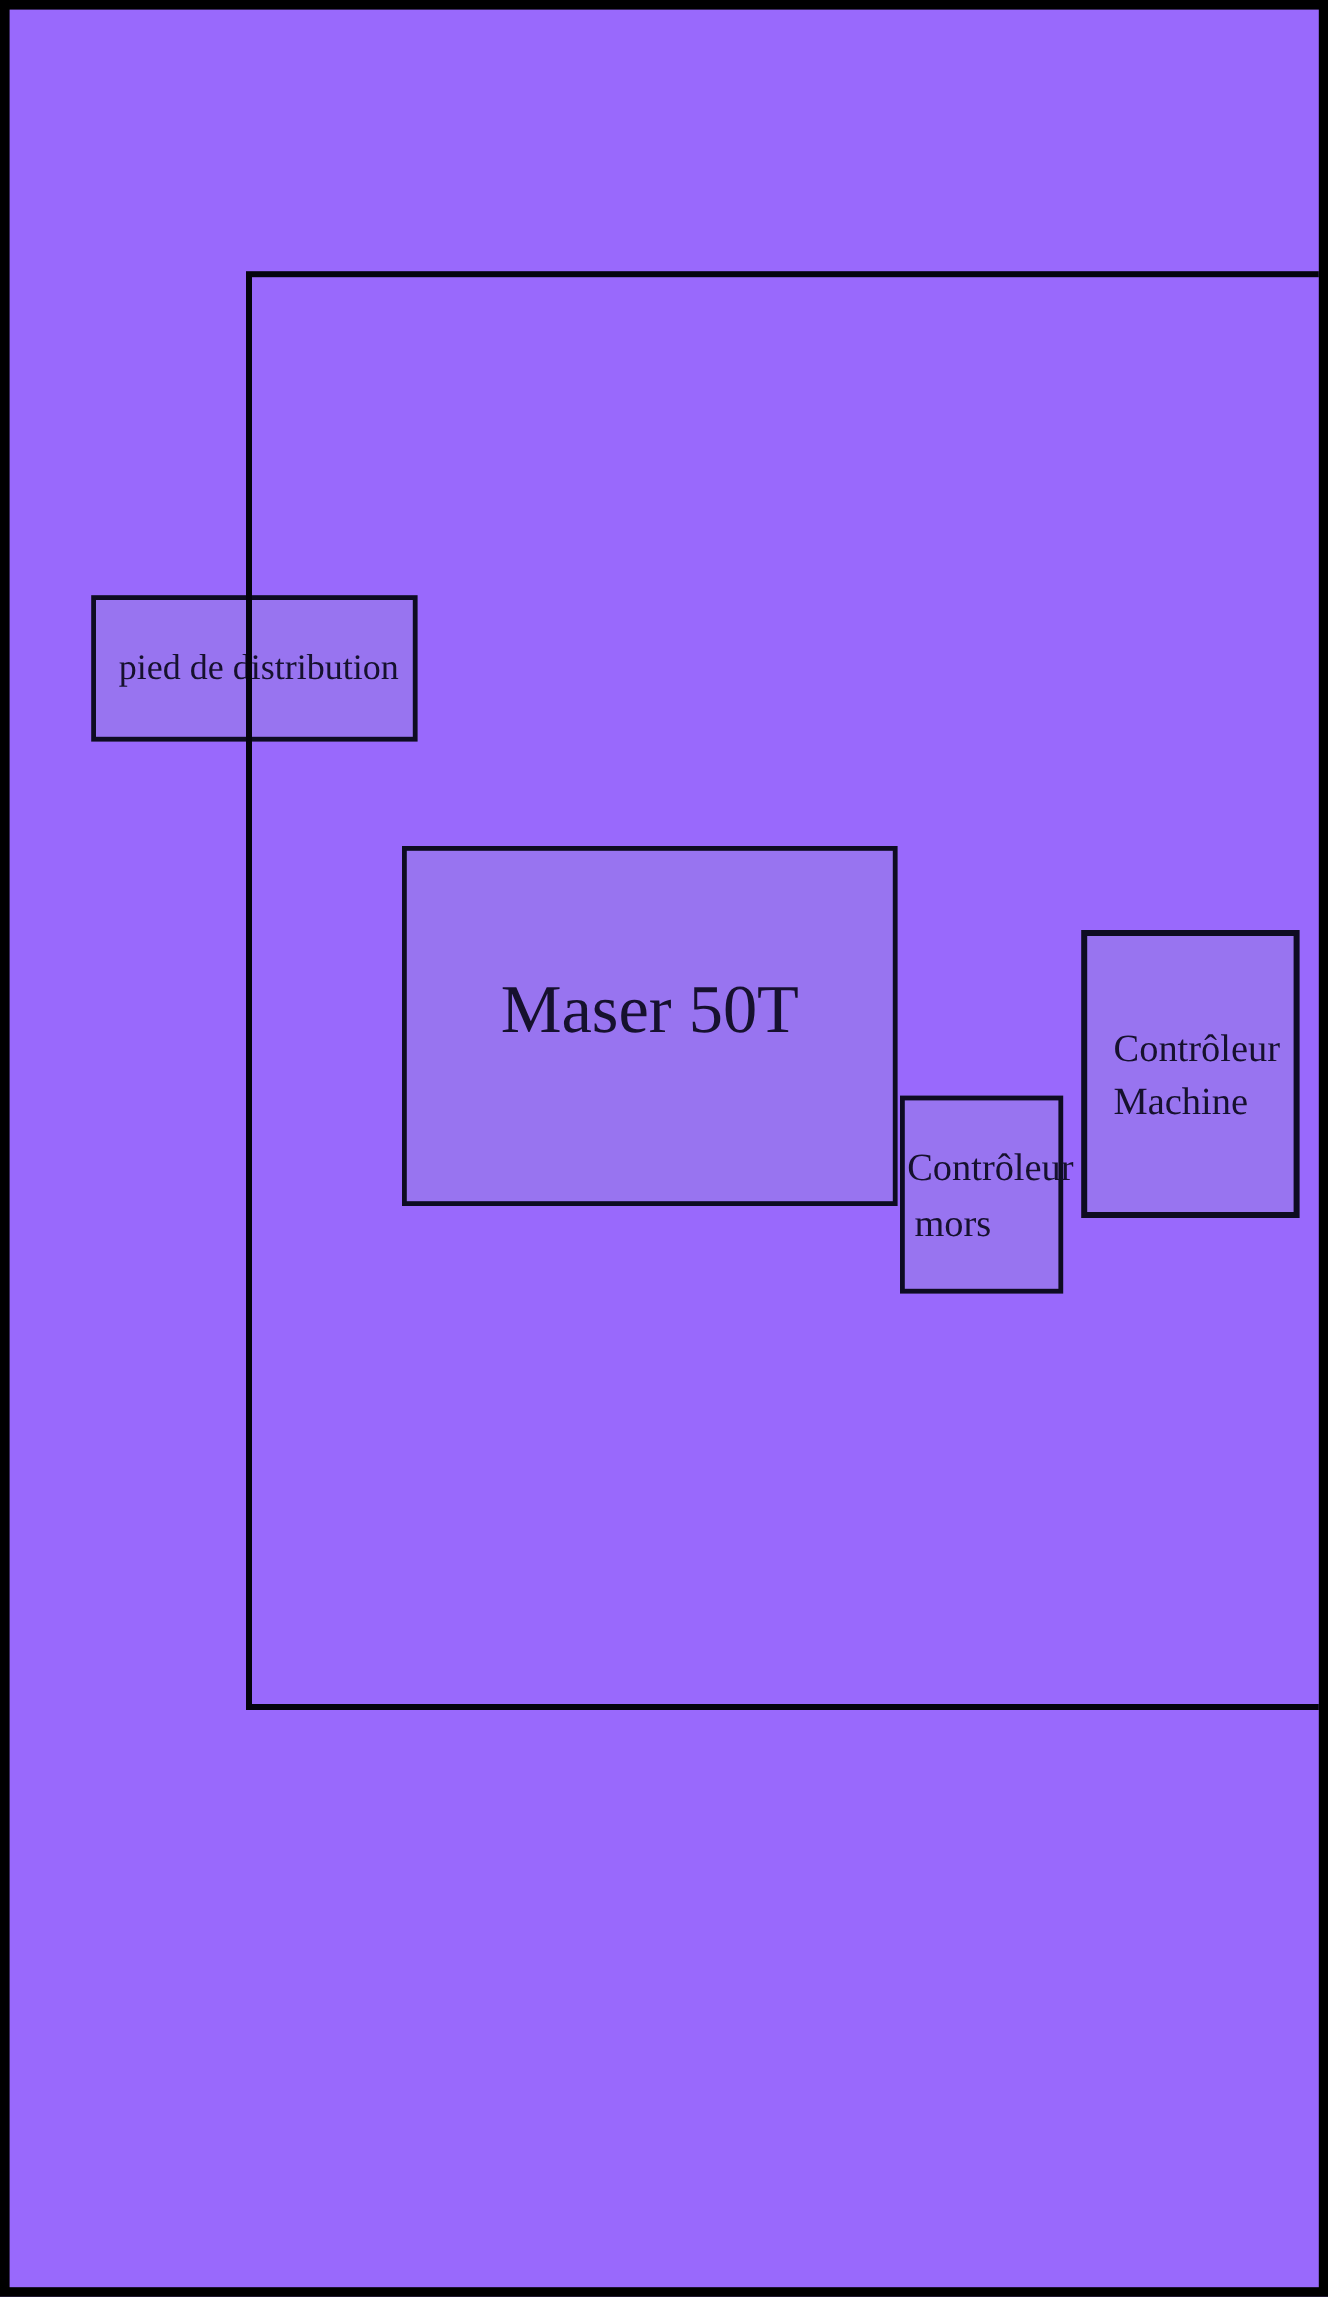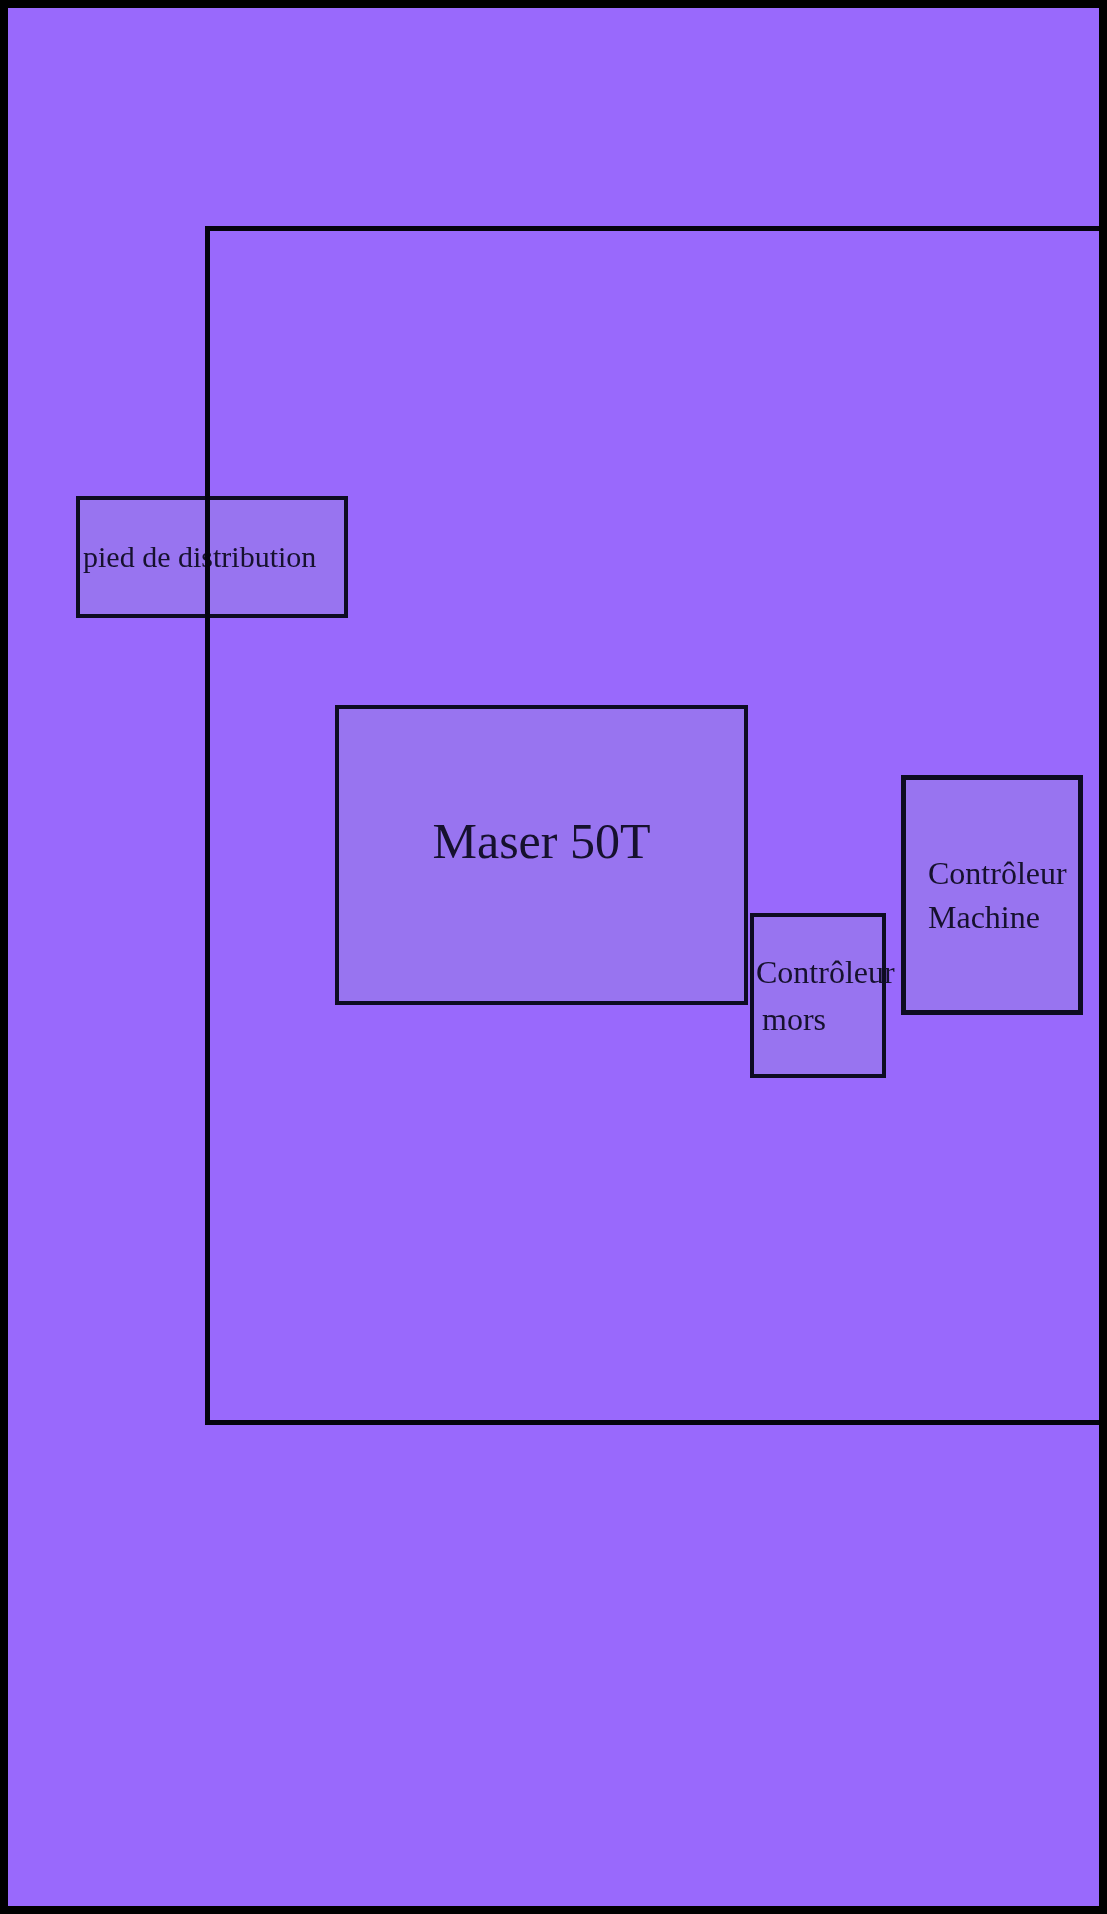--- a/index.html
+++ b/index.html
@@ -28,26 +28,26 @@
     box-sizing: border-box;
     left: 197px; top: 218px;
     right: -14px; height: 1199px;
     border: 5px solid #05040E;
     background: transparent;
   }
   .pied-box {
     left: 68px; top: 488px; width: 272px; height: 122px;
     display: flex; align-items: center;
     font-size: 30px;
-    padding-left: 3px;
+    padding-left: 19px;
   }
   .maser-box {
     left: 327px; top: 697px; width: 413px; height: 300px;
     display: flex; align-items: center; justify-content: center;
-    font-size: 50px;
+    font-size: 57px;
   }
   .maser-box .lbl { transform: translateY(-14px); }
   .devant {
     position: absolute;
     left: 430px; top: 993px;
     font-size: 58px; line-height: 1;
     font-weight: bold;
     color: #F80C0C;
     white-space: nowrap;
   }

